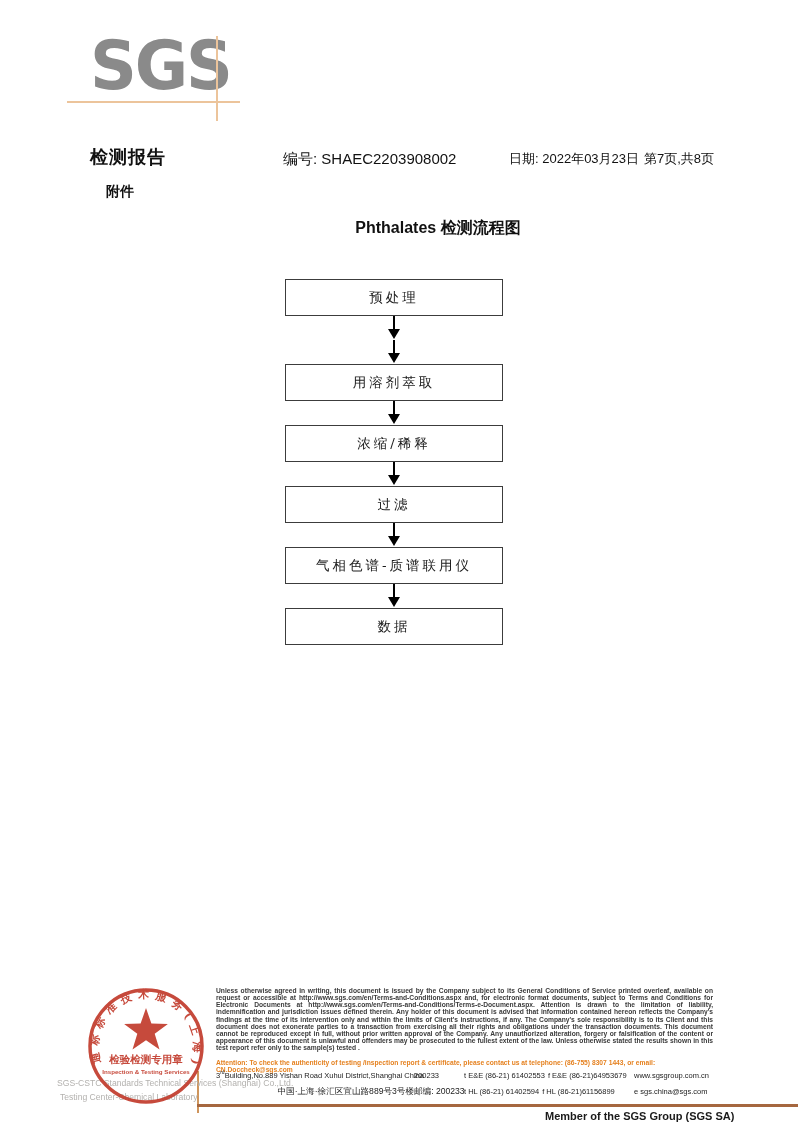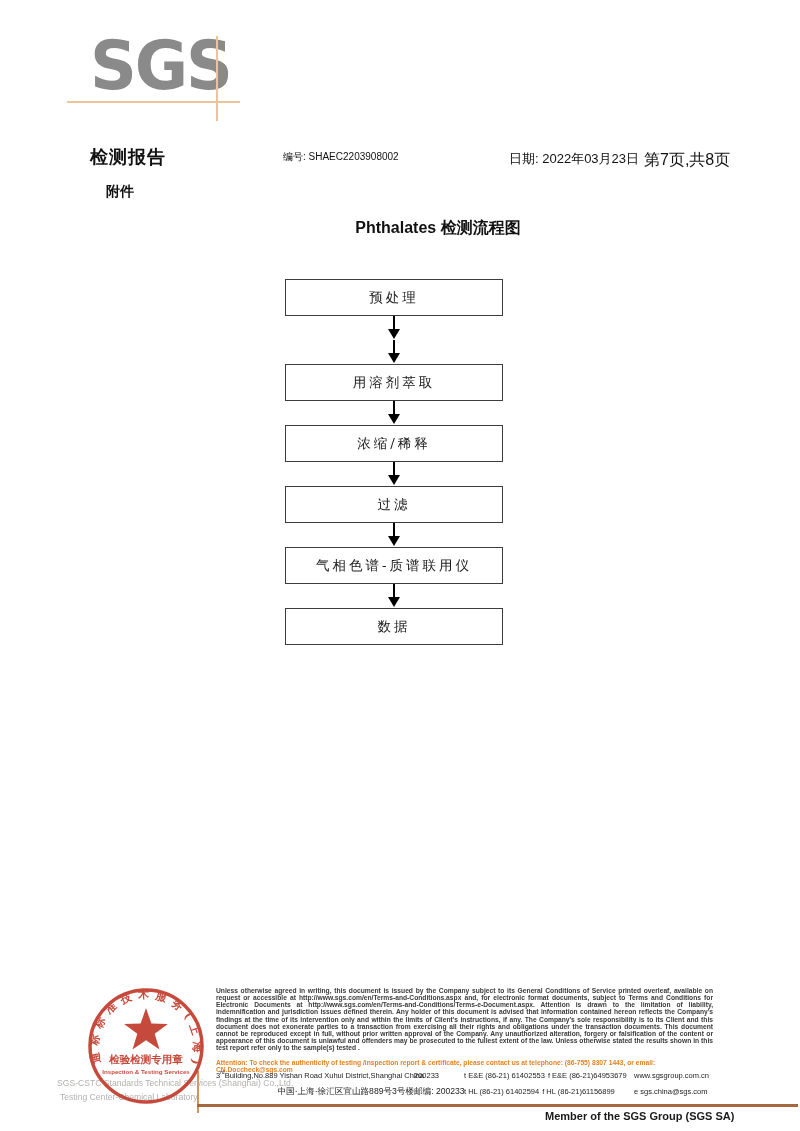--- a/index.html
+++ b/index.html
@@ -12,23 +12,23 @@
   .logo-text{
     position:absolute;left:90px;top:33px;font-size:62px;line-height:62px;
     font-weight:bold;color:#8a8a8a;letter-spacing:-2px;
     font-family:"DejaVu Sans","Liberation Sans",sans-serif;
     transform:scale(1.05,1.08);transform-origin:left top;
   }
   .logo-hline{position:absolute;left:67px;top:101px;width:173px;height:2px;background:#ecc49b;}
   .logo-vline{position:absolute;left:216px;top:36px;width:2px;height:85px;background:#ecc49b;}
   
   .report-title{position:absolute;left:62px;top:145px;font-size:18px;font-weight:bold;letter-spacing:1px;margin-left:28px;}
-  .hdr-no{position:absolute;left:283px;top:150px;font-size:10px;}
+  .hdr-no{position:absolute;left:283px;top:150px;font-size:15px;}
   .hdr-date{position:absolute;left:509px;top:150px;font-size:13px;}
-  .hdr-page{position:absolute;left:644px;top:150px;font-size:16px;}
+  .hdr-page{position:absolute;left:644px;top:150px;font-size:13px;}
   .attachment{position:absolute;left:62px;top:183px;font-size:14px;font-weight:bold;padding-left:44px;}
   
   .fc-title{position:absolute;left:0;top:218px;width:788px;text-align:center;
     font-size:16px;font-weight:bold;margin-left:44px;}
   #flow-steps{position:absolute;left:285px;top:279px;width:218px;}
   .flow-box{
     box-sizing:border-box;height:37px;border:1.5px solid #3c3c3c;background:#fff;
     display:flex;align-items:center;justify-content:center;
     font-family:"DejaVu Serif","Liberation Serif",serif;
     font-size:13.5px;letter-spacing:3px;color:#1a1a1a;

